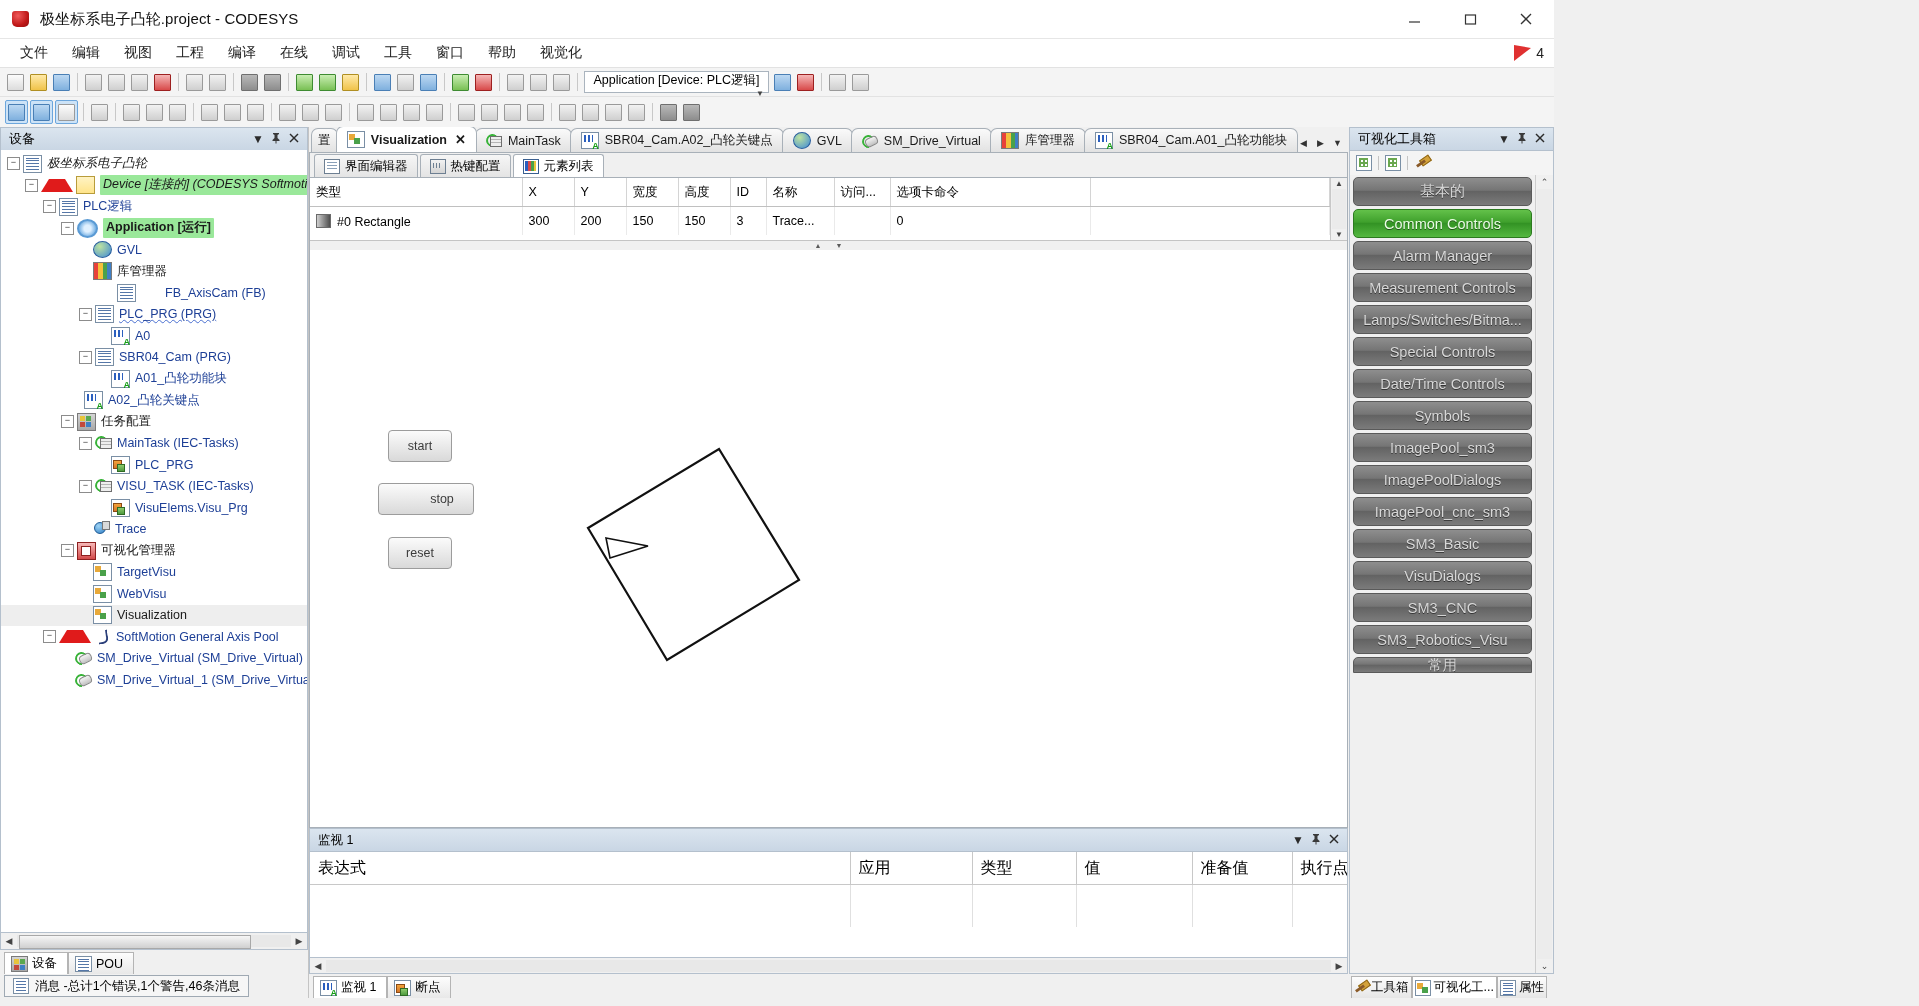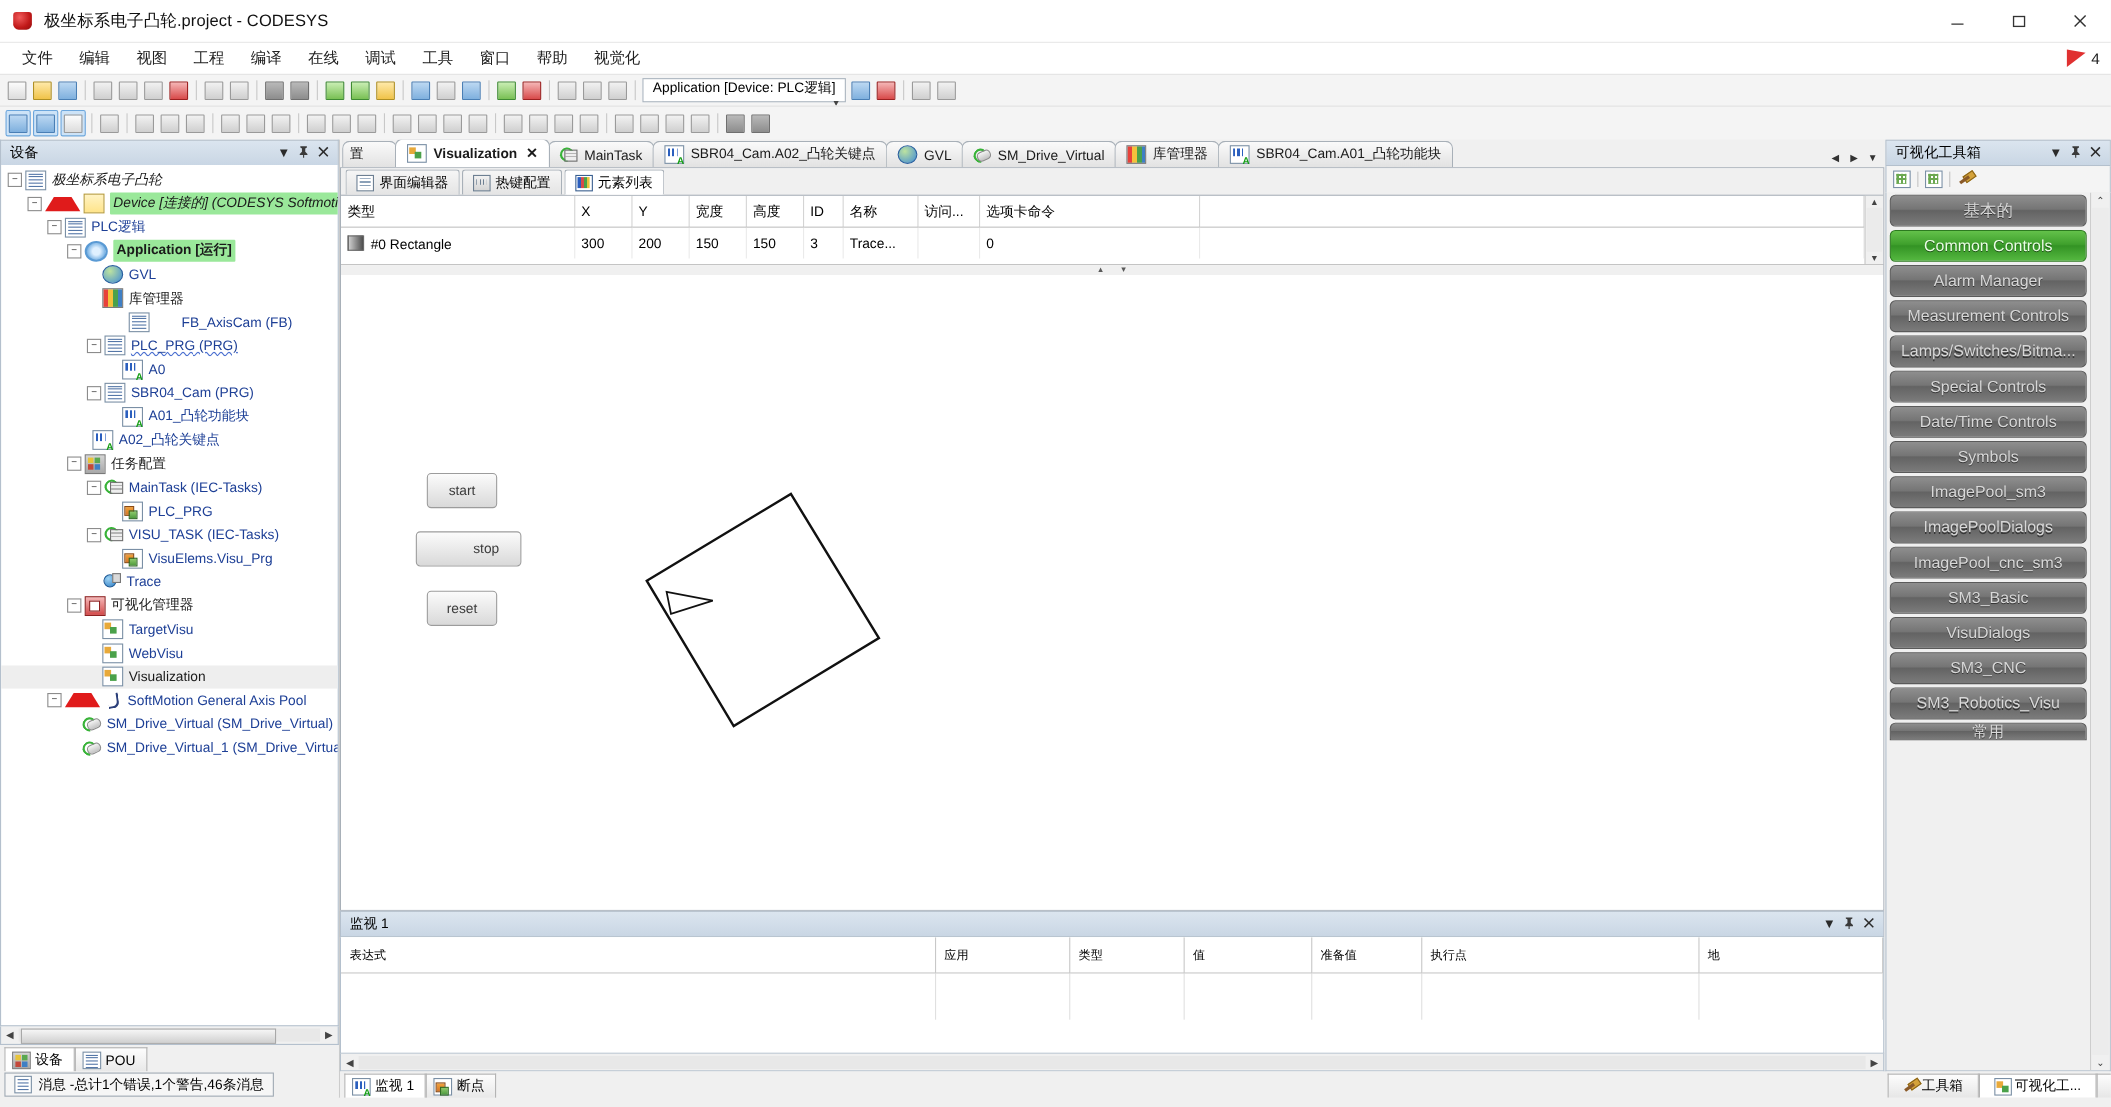--- a/index.html
+++ b/index.html
@@ -5,21 +5,21 @@
   html, body {
     margin: 0; padding: 0;
     width: 1919px; height: 1006px;
     overflow: hidden;
     background: #f0f0f0;
     font-family: "Liberation Sans", sans-serif;
     font-size: 12px;
     color: #000;
     -webkit-font-smoothing: antialiased;
   }
-  .app { position: relative; width: 1919px; height: 1006px; display: flex; flex-direction: column; background: #f0f0f0; }
+  .app { position: relative; width: 1554px; height: 1006px; display: flex; flex-direction: column; background: #f0f0f0; }
 
   
   .titlebar {
     height: 38px; background: #ffffff; display: flex; align-items: center;
     border-bottom: 1px solid #e6e6e6; flex: 0 0 38px;
   }
   .title-icon { width: 22px; height: 22px; margin: 0 8px 0 10px; position: relative; }
   .title-icon .cube {
     position: absolute; left: 2px; top: 3px; width: 17px; height: 16px;
     background: radial-gradient(circle at 35% 30%, #f05a5a 0%, #c01818 60%, #8e0f0f 100%);
@@ -215,21 +215,21 @@
   .canvas svg { position: absolute; left: 0; top: 0; }
 
   .bottom-area { height: 170px; flex: 0 0 170px; display: flex; flex-direction: column; margin-right: 1px; }
   .watch-head {
     height: 22px; background: linear-gradient(#dbe5ef, #c9d6e4); display: flex; align-items: center;
     padding: 0 4px 0 8px; border: 1px solid #b4c0cd; font-size: 12.5px;
   }
   .watch-head .wh-title { flex: 1; }
   .watch-head .wh-btn { width: 18px; text-align: center; font-size: 12px; color: #2b2b2b; }
   .watch-body { flex: 1; background: #fff; border: 1px solid #b4c0cd; border-top: none; overflow: hidden; }
-  table.wt { border-collapse: collapse; width: 100%; font-size: 11px; table-layout: fixed; }
+  table.wt { border-collapse: collapse; width: 100%; font-size: 16px; table-layout: fixed; }
   table.wt th { border-right: 1px solid #c8c8c8; border-bottom: 1px solid #c8c8c8; background: #fff;
     font-weight: normal; text-align: left; padding: 4px 8px; height: 24px; white-space: nowrap; }
   table.wt td { border-right: 1px solid #e0e0e0; height: 40px; }
   .watch-hsb { height: 15px; background: #f0f0f0; border: 1px solid #b4c0cd; border-top: none; display: flex; align-items: center; }
   .watch-tabs { height: 24px; display: flex; align-items: flex-end; padding-left: 4px; background: #f0f0f0; flex: 0 0 24px; }
 
   
   .right-panel { width: 205px; flex: 0 0 205px; display: flex; flex-direction: column; background: #f0f0f0; }
   .tbx-head { height: 22px; background: linear-gradient(#dbe5ef, #c9d6e4); display: flex; align-items: center;
     padding: 0 4px 0 8px; border: 1px solid #b4c0cd; font-size: 13px; }
@@ -260,21 +260,21 @@
   .tbx-btn.green {
     background: linear-gradient(#63c14a 0%, #3fa02c 45%, #339324 50%, #55b840 100%);
     border-color: #2c7a1f; color: #eaffe4;
   }
   .tbx-btn.cjk { font-size: 15px; }
   .tbx-btn.clipped { height: 14px; border-radius: 5px 5px 0 0; }
   .tbx-vsb { width: 17px; background: #f0f0f0; border-left: 1px solid #cdcdcd; display: flex; flex-direction: column; align-items: center; }
   .tbx-vsb .a { font-size: 9px; color: #444; padding: 2px 0; }
   .tbx-vsb .t { flex: 1; width: 15px; background: #ececec; }
   .tbx-tabs { height: 24px; display: flex; align-items: flex-end; background: #f0f0f0; padding-left: 2px; flex: 0 0 24px; overflow: hidden; }
-  .tbxtab { height: 21px; display: flex; align-items: center; gap: 3px; padding: 0 13px;
+  .tbxtab { height: 21px; display: flex; align-items: center; gap: 3px; padding: 0 2px;
     border: 1px solid #b4b4b4; border-bottom: none; background: linear-gradient(#fdfdfd,#e6e6e6); font-size: 12.5px; white-space: nowrap; }
   .tbxtab.active { background: #fff; }
   .tbxtab .xi { width: 14px; height: 14px; flex: 0 0 14px; }
 
   .statusbar { height: 8px; background: #f0f0f0; flex: 0 0 8px; }
 </style>
 </head>
 <body>
 
 <div class="app">

